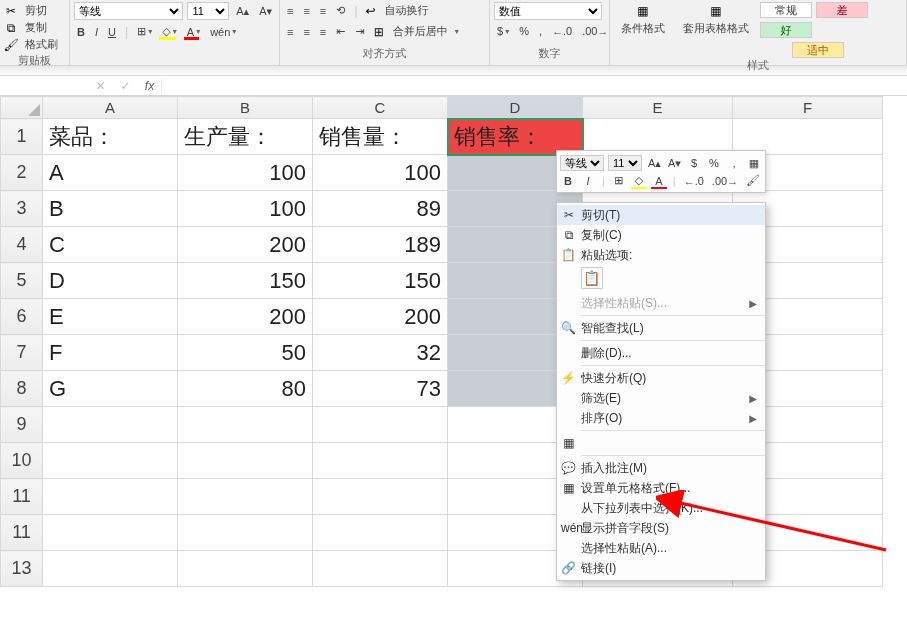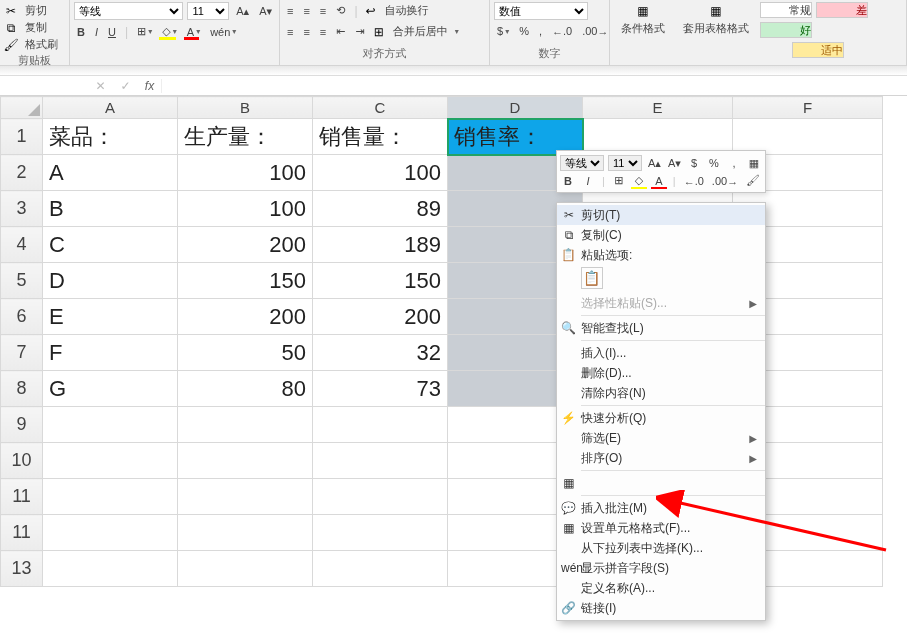--- a/index.html
+++ b/index.html
@@ -9,21 +9,21 @@
     .ribbon { background: #f1f1f1; border-bottom: 1px solid #d4d4d4; height: 66px; display: flex; }
     .ribbon-group { border-right: 1px solid #d4d4d4; padding: 2px 4px; display: flex; flex-direction: column; justify-content: space-between; }
     .ribbon-group-label { text-align: center; font-size: 11px; color: #666; padding-bottom: 2px; }
     .ribbon-row { display: flex; align-items: center; gap: 4px; }
     .ribbon-btn { display: flex; align-items: center; gap: 2px; padding: 1px 3px; color: #444; font-size: 11px; cursor: pointer; }
     .icon { width: 14px; height: 14px; display: inline-flex; align-items: center; justify-content: center; font-size: 12px; }
     .icon-lg { width: 18px; height: 18px; }
     .dd-caret { font-size: 8px; color: #666; }
     select.ribbon-sel { border: 1px solid #ccc; font-size: 11px; height: 18px; background: #fff; }
     .styles-cells { display: flex; gap: 4px; }
-    .style-swatch { width: 52px; height: 16px; border: 1px solid #ccc; font-size: 11px; text-align: right; line-height: 14px; }
+    .style-swatch { width: 52px; height: 16px; border: 1px solid #ccc; font-size: 11px; text-align: center; line-height: 14px; }
     .sw-normal { background: #fff; color: #333; }
     .sw-bad { background: #ffc7ce; color: #9c0006; }
     .sw-good { background: #c6efce; color: #006100; }
     .sw-neutral { background: #ffeb9c; color: #9c5700; margin-left: 32px; }
 
     
     .formula-bar-row { display: flex; align-items: center; border-bottom: 1px solid #d4d4d4; height: 20px; background: #fff; }
     .name-box { width: 88px; border-right: 1px solid #d4d4d4; padding: 0 6px; font-size: 12px; color: #333; }
     .fx-icon { width: 24px; text-align: center; font-style: italic; color: #666; border-right: 1px solid #eee; }
     .formula-input { flex: 1; padding: 0 6px; }
@@ -35,21 +35,21 @@
     .corner { width: 42px; height: 22px; background: linear-gradient(#f5f5f5,#ececec); border: 1px solid #ccc; position: relative; }
     .corner::after { content:""; position:absolute; right:2px; bottom:2px; border:6px solid transparent; border-right-color:#b7b7b7; border-bottom-color:#b7b7b7; }
     th.col-hdr { height: 22px; background: linear-gradient(#f5f5f5,#ececec); font-weight: normal; color: #444; font-size: 15px; }
     th.row-hdr { width: 42px; background: linear-gradient(#f5f5f5,#ececec); font-weight: normal; color: #444; font-size: 18px; text-align: center; }
     td.cell { height: 36px; font-size: 22px; color: #222; padding: 0 6px; }
     td.cell.left { text-align: left; }
     td.cell.right { text-align: right; }
     .col-A{width:135px}.col-B{width:135px}.col-C{width:135px}.col-D{width:135px}.col-E{width:150px}.col-F{width:150px}
     th.col-hdr.sel { background: #d2d8de; border-bottom: 2px solid #888; }
     td.cell.sel { background: #c9ced4; }
-    td.cell.cursor { background: #0ea5e9; outline: 2px solid #21a366; outline-offset: -1px; }
+    td.cell.cursor { background: #ef4444; outline: 2px solid #21a366; outline-offset: -1px; }
 
     
     .mini-toolbar { position: absolute; left: 556px; top: 150px; background: #fdfdfd; border: 1px solid #c8c8c8; box-shadow: 2px 2px 6px rgba(0,0,0,.15); padding: 3px; width: 210px; font-size: 11px; }
     .mini-row { display: flex; align-items: center; gap: 4px; padding: 1px 0; }
     .mini-btn { padding: 1px 2px; min-width: 16px; text-align: center; cursor: pointer; color: #444; }
     .mini-sep { margin: 0 2px; color: #ccc; }
     select.mini-sel { border: 1px solid #ccc; font-size: 11px; height: 16px; }
 
     
     .ctx-menu { position: absolute; left: 556px; top: 202px; width: 210px; background: #fdfdfd; border: 1px solid #c8c8c8; box-shadow: 3px 3px 8px rgba(0,0,0,.25); padding: 2px 0; font-size: 12px; }
@@ -131,21 +131,21 @@
         <span class="ribbon-btn">合并后居中</span>
           <span class="dd-caret">▾</span>
       </div>
     </div>
     <div class="ribbon-group-label">对齐方式</div>
   </div>
 
   <div class="ribbon-group" style="width:120px">
     <div>
       <div class="ribbon-row">
-        <select class="ribbon-sel" style="width:94px"><option>数值</option></select>
+        <select class="ribbon-sel" style="width:108px"><option>数值</option></select>
       </div>
       <div class="ribbon-row" style="margin-top:4px">
         <span class="ribbon-btn">$<span class="dd-caret">▾</span></span>
         <span class="ribbon-btn">%</span>
         <span class="ribbon-btn">,</span>
         <span class="ribbon-btn">←.0</span>
         <span class="ribbon-btn">.00→</span>
       </div>
     </div>
     <div class="ribbon-group-label">数字</div>
@@ -161,20 +161,21 @@
         <div class="icon icon-lg">▦</div>
         <div class="ribbon-btn">套用表格格式</div>
       </div>
       <div class="styles-cells" style="flex-wrap:wrap;width:124px">
         <div class="style-swatch sw-normal">常规</div>
         <div class="style-swatch sw-bad">差</div>
         <div class="style-swatch sw-good">好</div>
         <div class="style-swatch sw-neutral">适中</div>
       </div>
     </div>
+    <div class="ribbon-group-label">样式</div>
   </div>
 </div>
 
 <div class="under-divider"></div>
 
 <div class="formula-bar-row">
   <div class="name-box"></div>
   <div style="width:50px;display:flex;color:#bbb;justify-content:space-around">
     <span>✕</span>
     <span>✓</span>
@@ -363,27 +364,21 @@
       <span>选择性粘贴(S)...</span>
       <span class="arrow">▶</span>
     </div>
   <div class="ctx-sep"></div>
   <div class="ctx-item">
       <span class="mi">🔍</span>
       <span>智能查找(L)</span>
     </div>
   <div class="ctx-sep"></div>
   <div class="ctx-item">
-      <span>插入(I)...</span>
-    </div>
-  <div class="ctx-item">
       <span>删除(D)...</span>
-    </div>
-  <div class="ctx-item">
-      <span>清除内容(N)</span>
     </div>
   <div class="ctx-sep"></div>
   <div class="ctx-item">
       <span class="mi">⚡</span>
       <span>快速分析(Q)</span>
     </div>
   <div class="ctx-item">
       <span>筛选(E)</span>
       <span class="arrow">▶</span>
     </div>
@@ -405,21 +400,21 @@
       <span>设置单元格格式(F)...</span>
     </div>
   <div class="ctx-item">
       <span>从下拉列表中选择(K)...</span>
     </div>
   <div class="ctx-item">
       <span class="mi">wén</span>
       <span>显示拼音字段(S)</span>
     </div>
   <div class="ctx-item">
-      <span>定义名称(A)...</span>
+      <span>选择性粘贴(A)...</span>
     </div>
   <div class="ctx-item">
       <span class="mi">🔗</span>
       <span>链接(I)</span>
     </div>
 </div>
 
 <svg class="arrow-svg" width="250" height="80">
   <defs>
       <marker id="ah" markerWidth="10" markerHeight="10" refX="2" refY="5" orient="auto">

